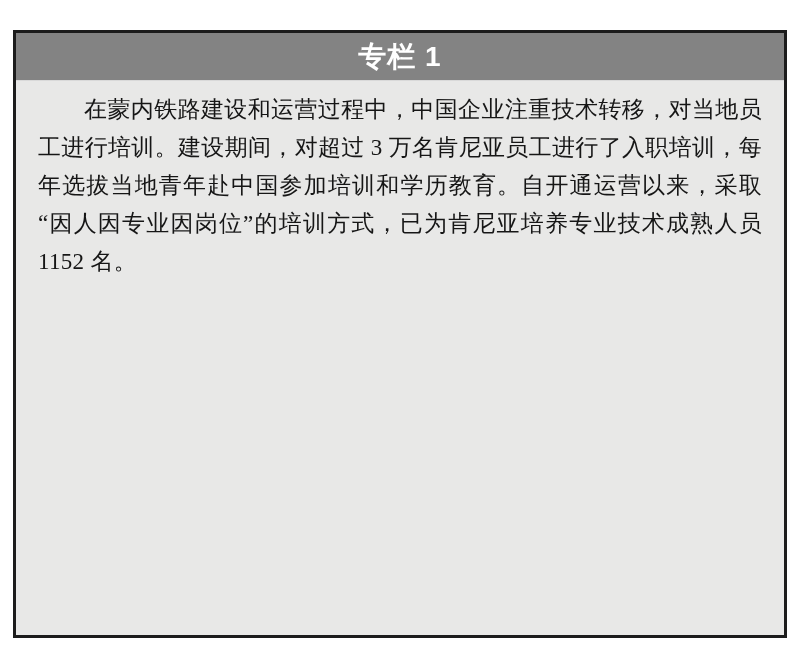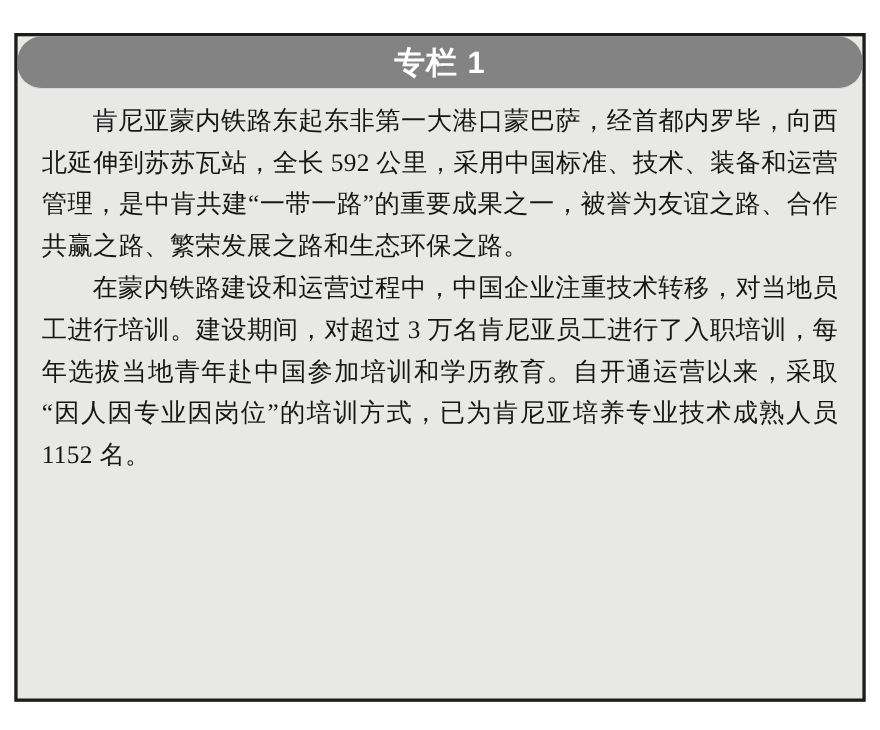--- a/index.html
+++ b/index.html
@@ -40,21 +40,20 @@
     border-bottom: 1px solid #d9d9d9;
     color: var(--header-fg);
     display: flex;
     align-items: center;
     justify-content: center;
     gap: 24px;
     font-family: "Liberation Sans", "DejaVu Sans", sans-serif;
     font-weight: bold;
     font-size: 28px;
     letter-spacing: 1px;
-    border-radius: 22px;
   }
   .panel-body {
     padding: 10px 22px 0 22px;
     font-size: 23px;
     line-height: 38px;
     color: var(--text-color);
     text-align: justify;
     letter-spacing: 0.3px;
   }
   .panel-body p {
@@ -64,17 +63,16 @@
 </style>
 </head>
 <body>
 
 <div class="page">
   <section class="panel">
     <header class="panel-header">
       <span>专栏 1</span>
     </header>
     <div class="panel-body">
-      <p>肯尼亚蒙内铁路东起东非第一大港口蒙巴萨，经首都内罗毕，向西北延伸到苏苏瓦站，全长 592 公里，采用中国标准、技术、装备和运营管理，是中肯共建“一带一路”的重要成果之一，被誉为友谊之路、合作共赢之路、繁荣发展之路和生态环保之路。</p>
       <p>在蒙内铁路建设和运营过程中，中国企业注重技术转移，对当地员工进行培训。建设期间，对超过 3 万名肯尼亚员工进行了入职培训，每年选拔当地青年赴中国参加培训和学历教育。自开通运营以来，采取“因人因专业因岗位”的培训方式，已为肯尼亚培养专业技术成熟人员 1152 名。</p>
     </div>
   </section>
 </div>
 
 </body></html>

